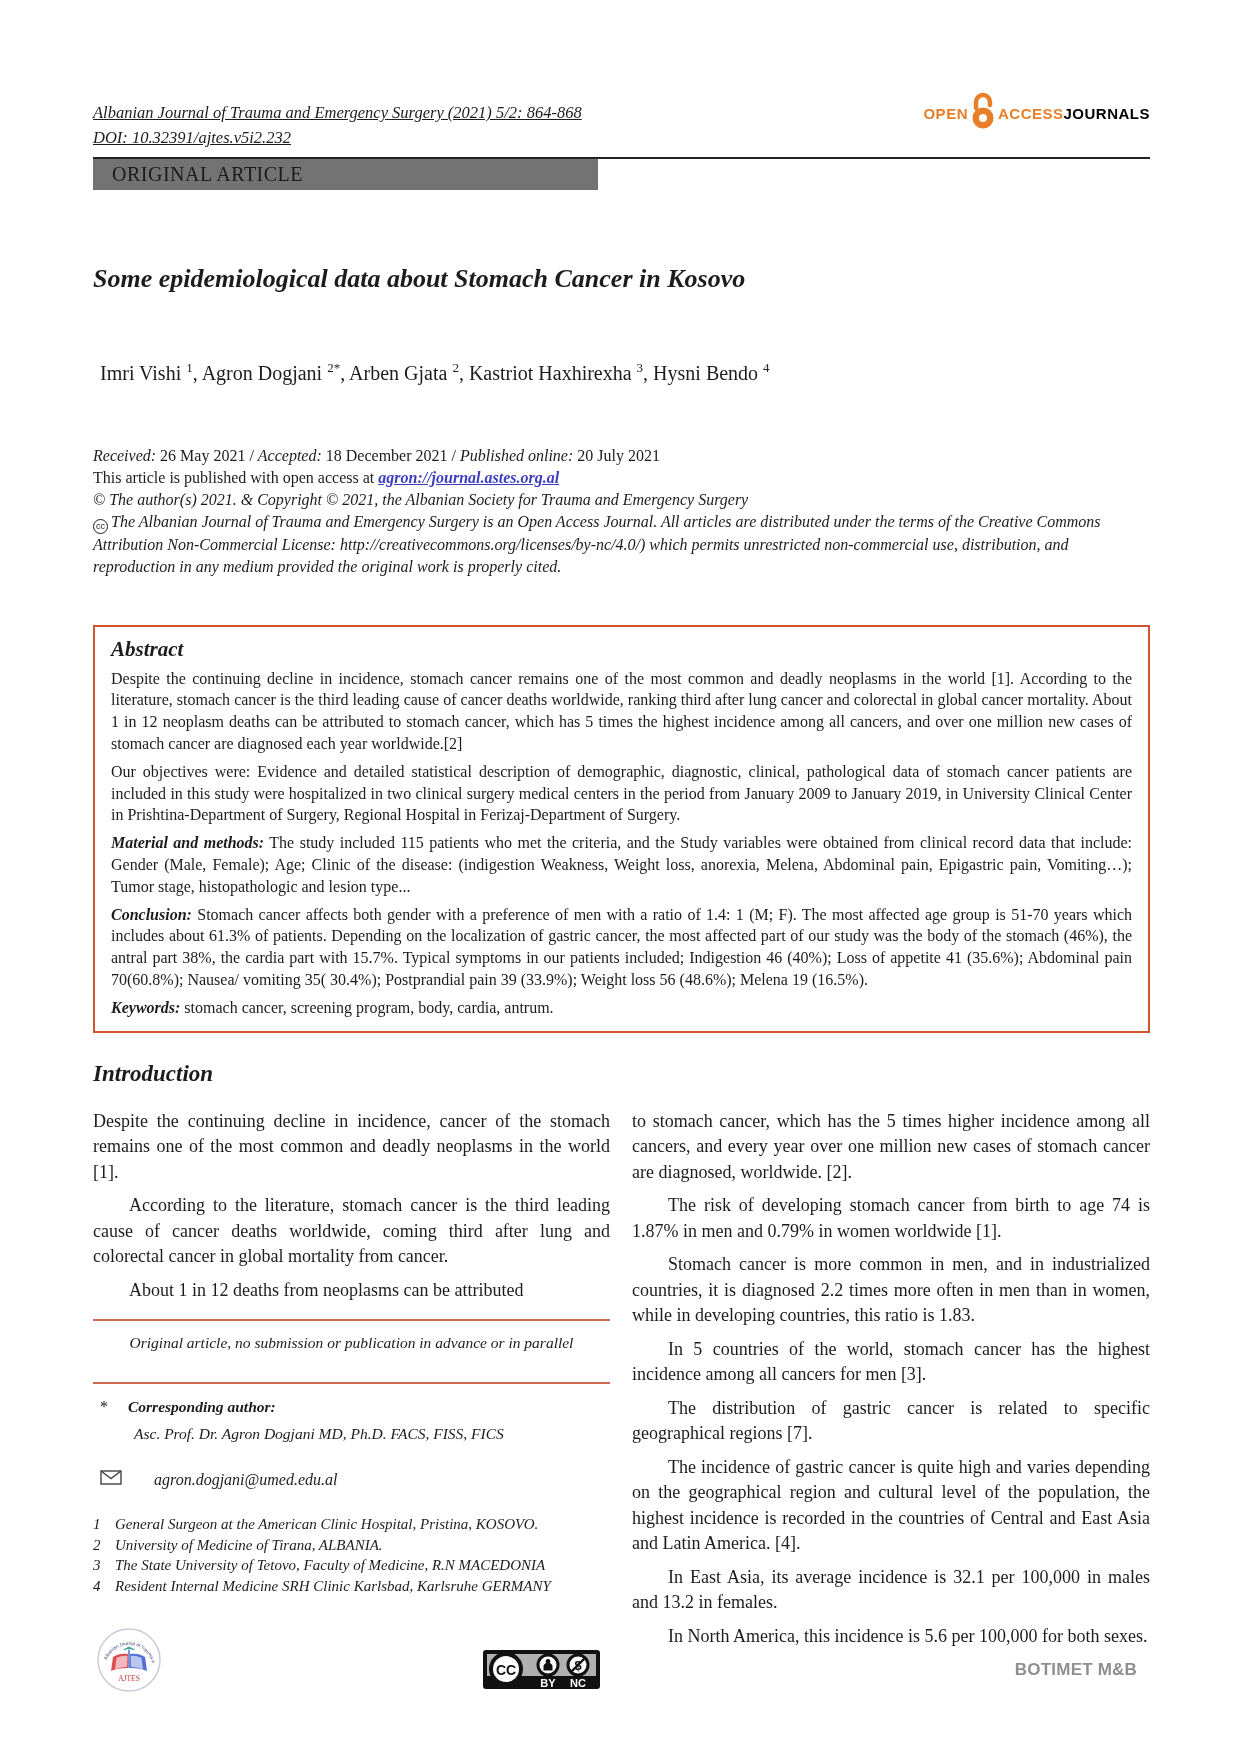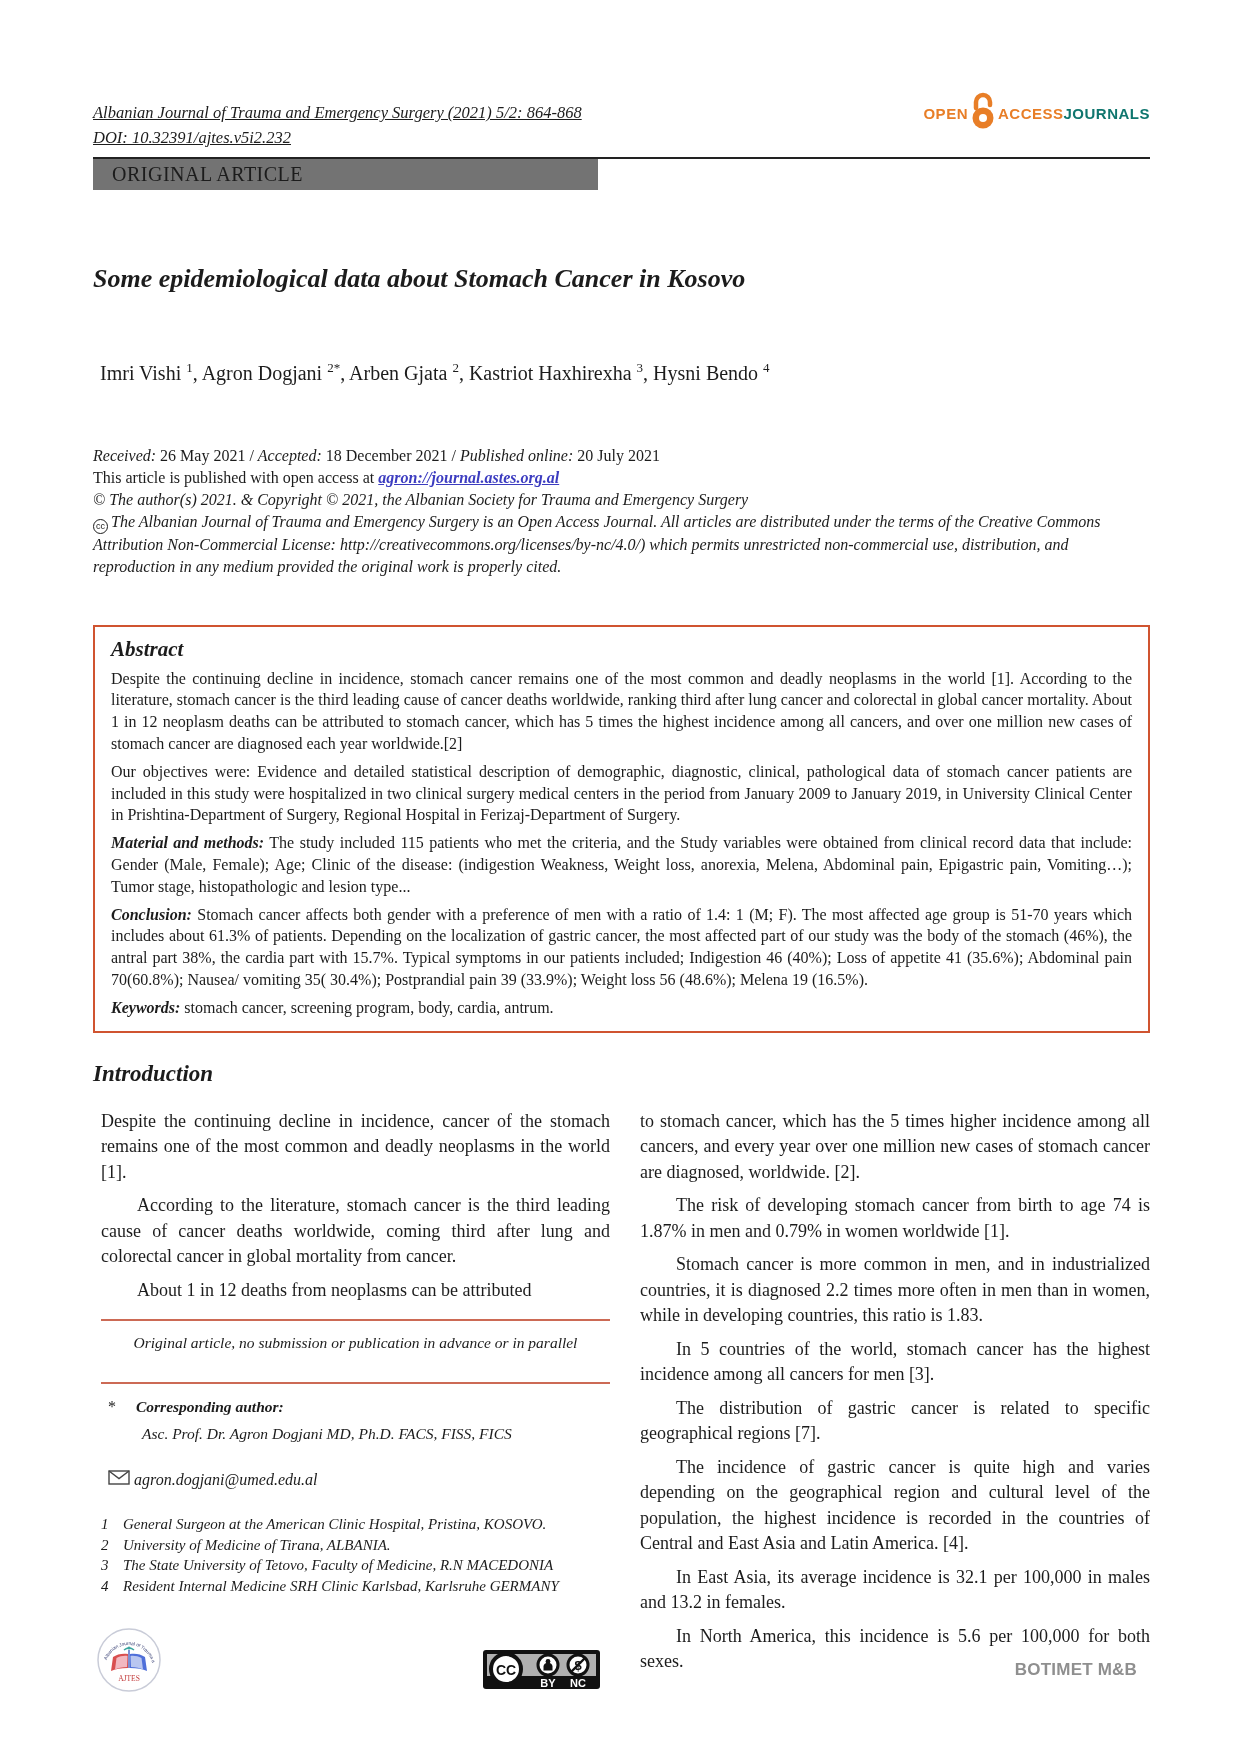--- a/index.html
+++ b/index.html
@@ -8,21 +8,21 @@
     position:relative; width:1241px; height:1754px; margin:0 auto;
     background:#ffffff; overflow:hidden;
     font-family:"Liberation Serif", serif; color:#1c1c1c;
   }
   .content { position:absolute; left:93px; right:91px; top:0; }
 
   
   .journal-head { padding-top:100px; font-style:italic; font-size:16.5px; line-height:25px;text-decoration:underline; }
   .oa-logo { position:absolute; right:0; top:92px; display:flex; align-items:center; }
   .oa-word { font-family:"Liberation Sans", sans-serif; font-weight:bold; font-size:15px; letter-spacing:0.5px; color:#e87e27; }
-  .oa-journals { font-family:"Liberation Sans", sans-serif; font-weight:bold; font-size:15px; letter-spacing:0.5px; color:#0f766e; }
+  .oa-journals { font-family:"Liberation Sans", sans-serif; font-weight:bold; font-size:15px; letter-spacing:0.5px; color:#000000; }
   .head-rule { margin-top:7px; border-top:2.5px solid #222; }
   .article-type-box {
     width:505px; height:31px; background:#737373;
     font-size:20px; line-height:31px; padding-left:19px; letter-spacing:0.5px;
   }
 
   
   .paper-title { margin-top:74px; font-size:26px; font-weight:bold; font-style:italic; }
   .authors { margin-top:66px; font-size:20px; padding-left:7px; }
   .authors sup { font-size:13px; }
@@ -43,33 +43,33 @@
   .abstract-box {
     margin-top:47px; border:2.5px solid #d05430; padding:10px 16px 12px 16px;
   }
   .abstract-box h2 { font-size:21px; font-style:italic; font-weight:bold; margin-bottom:6px; }
   .abstract-box p { font-size:16px; line-height:21.8px; text-align:justify; margin-top:6px; }
   .lbl { font-weight:bold; font-style:italic; }
 
   
   .intro-head { margin-top:28px; font-size:23px; font-weight:bold; font-style:italic; }
   .columns { margin-top:22px; display:flex; gap:22px; }
-  .col { width:517px; font-size:18px; line-height:25.5px; text-align:justify;margin-left:8px; }
+  .col { width:517px; font-size:18px; line-height:25.5px; text-align:justify; }
   .col-right { width:518px; }
   .col p.indent { text-indent:2em; }
   .col p + p { margin-top:8px; }
 
   
   .fn-rule { border-top:2px solid #cc6a55; margin-top:16px; }
   .fn-note { font-style:italic; font-size:15.5px; text-align:center; padding:9px 0 10px 0; }
   .fn-block { margin-top:10px; font-size:15.5px; }
   .fn-corr { display:flex; gap:20px; padding-left:7px; }
   .fn-corr .star { font-size:16px; }
   .fn-corr-name { padding-left:41px; font-style:italic; margin-top:2px; font-size:15.5px; }
-  .fn-email { display:flex; gap:4px; padding-left:7px; margin-top:20px; font-style:italic; font-size:16px; align-items:center; }
+  .fn-email { display:flex; gap:32px; padding-left:7px; margin-top:20px; font-style:italic; font-size:16px; align-items:center; }
   .fn-affils { margin-top:22px; font-style:italic; font-size:15px; line-height:20.5px; }
   .fn-affils .row { display:flex; }
   .fn-affils .num { width:22px; flex:none; }
 
   
   .ajtes-logo { position:absolute; left:97px; top:1628px; }
   .cc-badge { position:absolute; left:482px; top:1649px; }
   .publisher {
     position:absolute; right:104px; top:1660px;
     font-family:"Liberation Sans", sans-serif; font-weight:bold;

